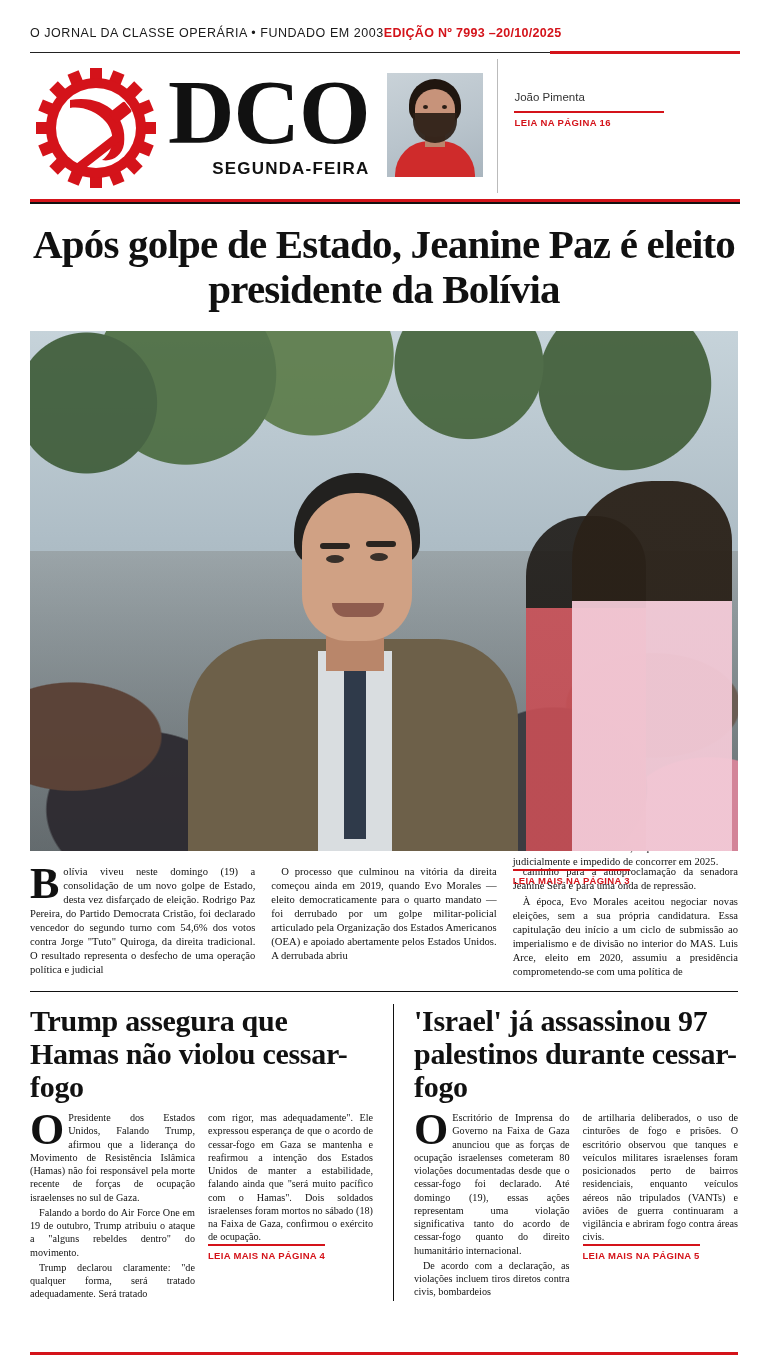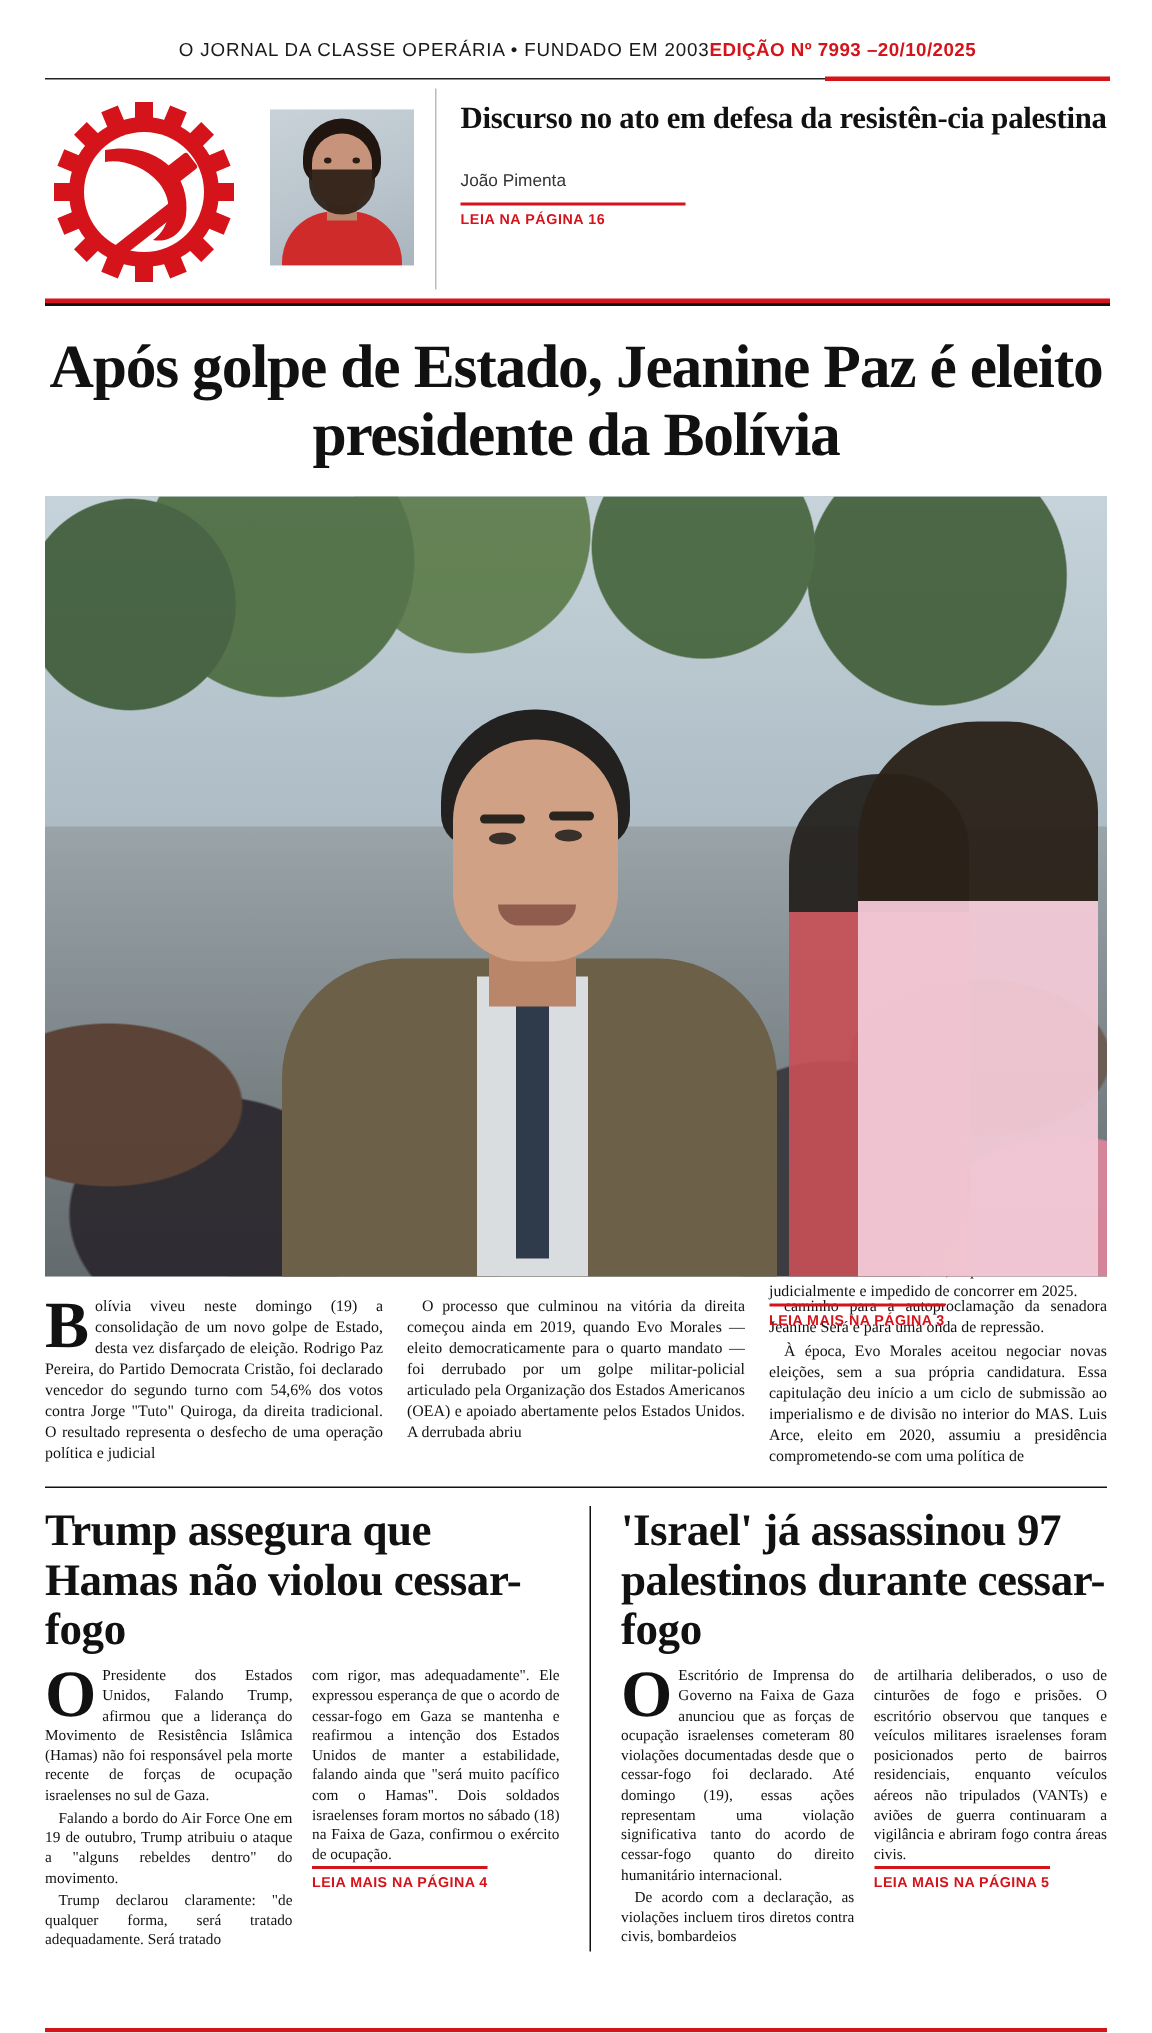--- a/index.html
+++ b/index.html
@@ -14,21 +14,21 @@
     width: 768px; height: 1355px;
     position: relative;
     overflow: hidden;
     background: #fff;
   }
 
   
   .topbar {
     display: flex;
     align-items: baseline;
-    justify-content: center;
+    justify-content: flex-start;
     padding: 26px 28px 8px 30px;
   }
   .topbar-left {
     font-family: "Liberation Sans", sans-serif;
     font-size: 12.5px;
     letter-spacing: 0.55px;
     color: #1a1a1a;
     font-weight: 400;
   }
   .topbar-right {
@@ -383,34 +383,37 @@
         <g fill="#d4131a">
 
           <path d="M34 32 C66 26 92 46 88 76 C86 88 76 94 66 92 C78 84 80 66 70 54 C60 42 44 38 34 40 Z"></path>
 
           <rect x="36" y="80" width="52" height="9" rx="2" transform="rotate(-38 62 84)"></rect>
           <rect x="74" y="38" width="20" height="13" rx="2" transform="rotate(-38 84 44)"></rect>
         </g>
       </svg>
     </div>
 
+    <div class="nameplate">
+      <div class="dco">DCO</div>
+      <div class="weekday">SEGUNDA-FEIRA</div>
+    </div>
 
     <div class="head-photo">
       <div class="bg"></div>
       <div class="shirt"></div>
       <div class="neck"></div>
       <div class="hair"></div>
       <div class="face"></div>
       <div class="beard"></div>
       <div class="eye l"></div>
       <div class="eye r"></div>
     </div>
 
     <div class="head-teaser">
-      <h2>Discurso no ato em defesa da resistên-cia palestina</h2>
       <div class="byline">João Pimenta</div>
       <div class="cont">LEIA NA PÁGINA 16</div>
     </div>
   </div>
 
   <div class="rule-thick"></div>
   <div class="rule-black"></div>
 
   <h1 class="lead-headline">Após golpe de Estado, Jeanine Paz é eleito presidente da Bolívia</h1>
 

